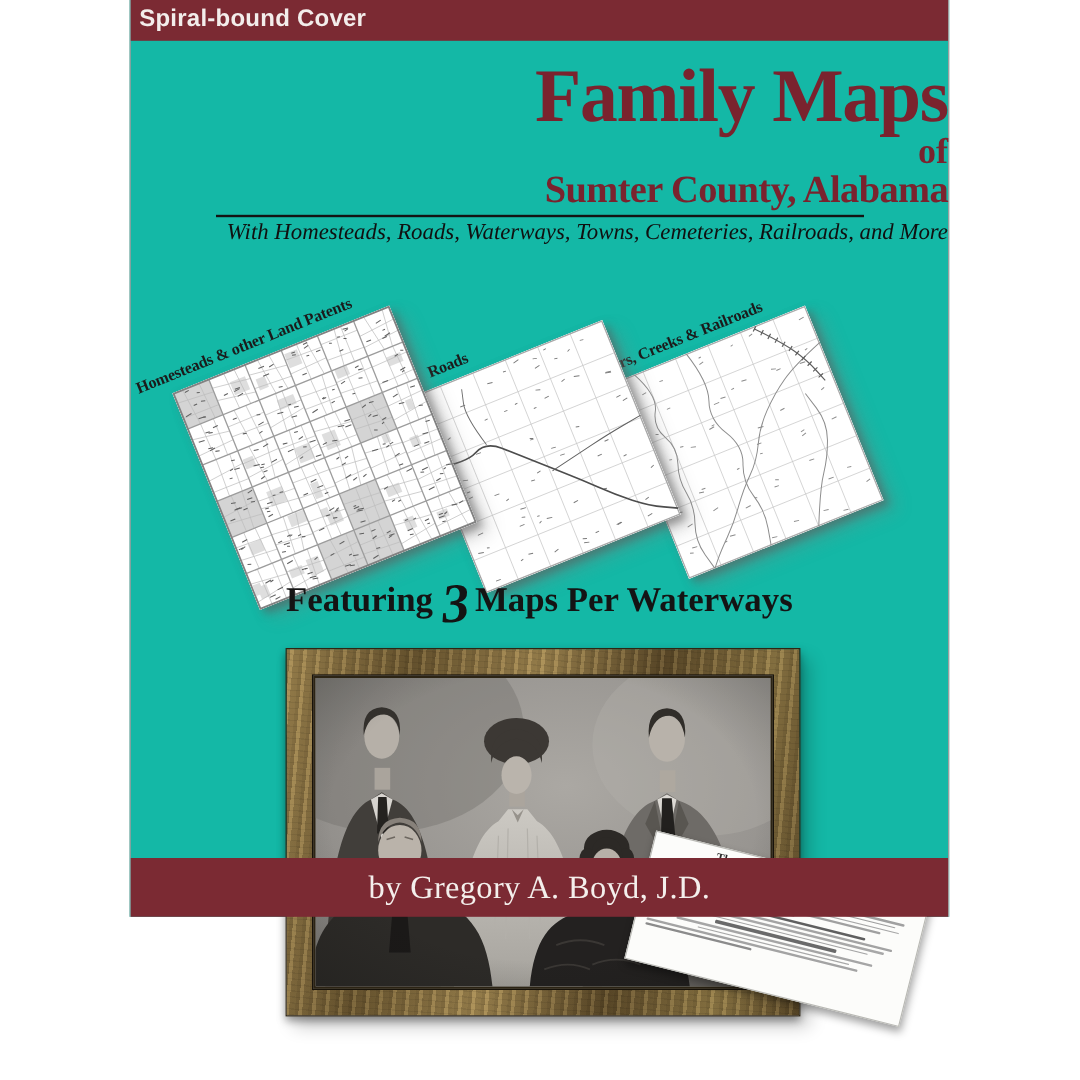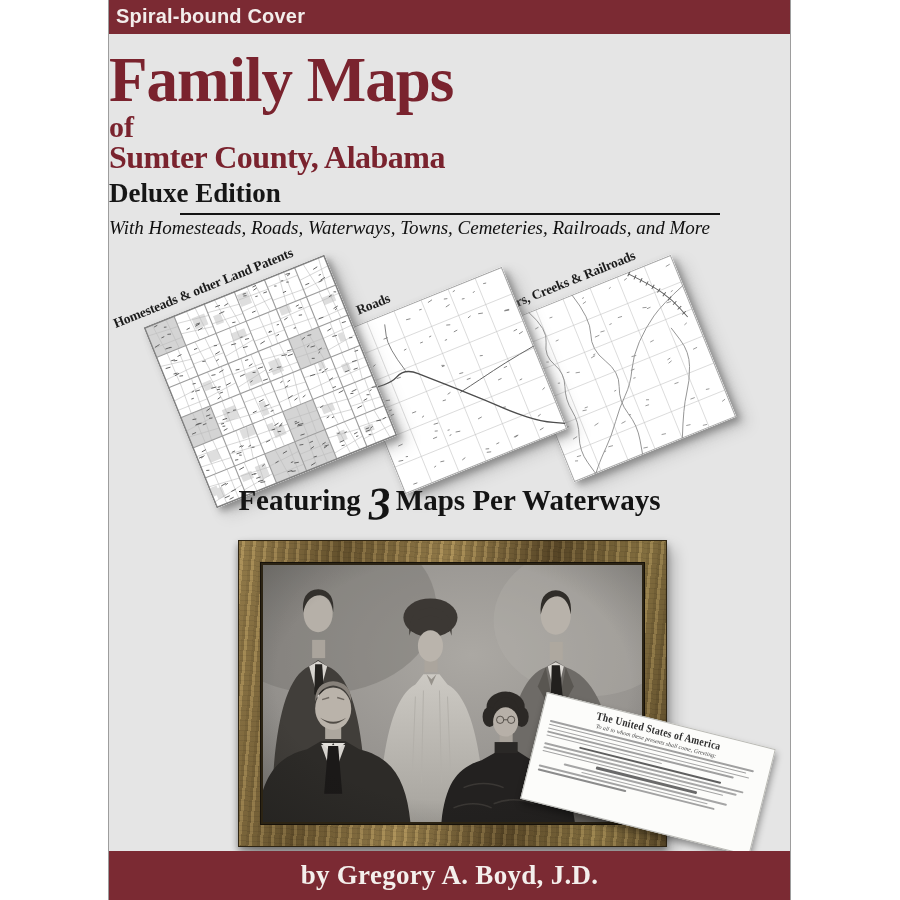--- a/index.html
+++ b/index.html
@@ -1,31 +1,31 @@
 <!DOCTYPE html>
 <html style="--maroon: #7b2a33; --title-maroon: #7a232e; --frame-dark: #5e4c2c; --frame-light: #a98f58;"><head>
 <meta charset="utf-8">
 <style>
   html,body{margin:0;padding:0;}
   body{width:900px;height:900px;overflow:hidden;background:#ffffff;
        font-family:"Liberation Serif",serif;}
   .canvas{position:relative;width:900px;height:900px;background:#fff;}
 
   
-  .page{position:absolute;left:108px;top:0;width:683px;height:900px;
-        background:#e5e5e5;border-left:1px solid #9d9d9d;border-right:1px solid #9d9d9d;
+  .page{position:absolute;left:108px;top:0;width:683px;height:764px;
+        background:#14b8a6;border-left:1px solid #9d9d9d;border-right:1px solid #9d9d9d;
         box-sizing:border-box;}
 
   
   .top-band{position:absolute;top:0;left:0;right:0;height:34px;background:var(--maroon);z-index:40;}
   .badge{font-family:"Liberation Sans",sans-serif;font-weight:bold;font-size:20px;
          color:#f3edeb;line-height:33px;padding-left:7px;letter-spacing:0.2px;}
 
   
-  .title-block{position:absolute;top:36px;left:0;right:0;text-align:left;z-index:5;}
+  .title-block{position:absolute;top:36px;left:0;right:0;text-align:right;z-index:5;}
   .t-main{font-size:63px;font-weight:bold;color:var(--title-maroon);
           line-height:1.02;margin:12px 0 0;letter-spacing:-1px;}
   .t-of{font-size:30px;font-weight:bold;color:var(--title-maroon);line-height:0.9;margin-top:1px;}
   .t-county{font-size:32px;font-weight:bold;color:var(--title-maroon);
             line-height:1.0;margin-top:1px;letter-spacing:-0.5px;}
   .t-edition{font-size:27px;font-weight:bold;color:#161616;margin-top:7px;line-height:1.0;}
   .t-rule{width:540px;height:2px;background:#141414;margin:6px auto 3px;}
   .t-tagline{font-size:19px;font-style:italic;color:#101010;line-height:1.1;}
 
   
@@ -66,37 +66,36 @@
      background:#fcfcfa;transform:rotate(14deg);border:1px solid #b9b9b4;box-sizing:border-box;
      box-shadow:2px 4px 7px rgba(0,0,0,.38);padding:6px 9px 4px;overflow:hidden;}
   .doc-head{font-weight:bold;font-size:9.5px;text-align:center;color:#2c2c2c;
             letter-spacing:.3px;transform:scaleY(1.18);line-height:1.0;}
   .doc-sub{font-size:6px;font-style:italic;text-align:center;color:#4a4a4a;margin-top:1.5px;line-height:1.0;}
   .doc-line{border-radius:1px;}
 
   
   .bottom-band{position:absolute;bottom:0;left:0;right:0;height:49px;background:var(--maroon);
                z-index:40;text-align:center;}
-  .byline{font-size:27px;font-weight:bold;color:#f4efec;line-height:48px;letter-spacing:.3px;border-radius:18px;}
+  .byline{font-size:27px;font-weight:normal;color:#f4efec;line-height:48px;letter-spacing:.3px;border-radius:18px;}
 </style>
 </head>
 <body>
 
 <div class="canvas">
   <div class="page">
 
     <div class="top-band">
       <div class="badge">Spiral-bound Cover</div>
     </div>
 
     <div class="title-block">
       <div class="t-main">Family Maps</div>
       <div class="t-of">of</div>
       <div class="t-county">Sumter County, Alabama</div>
-      <div class="t-edition">Deluxe Edition</div>
       <div class="t-rule"></div>
       <div class="t-tagline">With Homesteads, Roads, Waterways, Towns, Cemeteries, Railroads, and More</div>
     </div>
 
     <div class="maps-row">
       <div class="map-unit m1">
         <div class="map-label">Homesteads &amp; other Land Patents</div>
         <svg viewBox="0 0 180 180" preserveAspectRatio="none">
             <rect width="180" height="180" fill="#fff"></rect>
             <rect x="0" y="0" width="30" height="30" fill="#d4d4d4"></rect>

